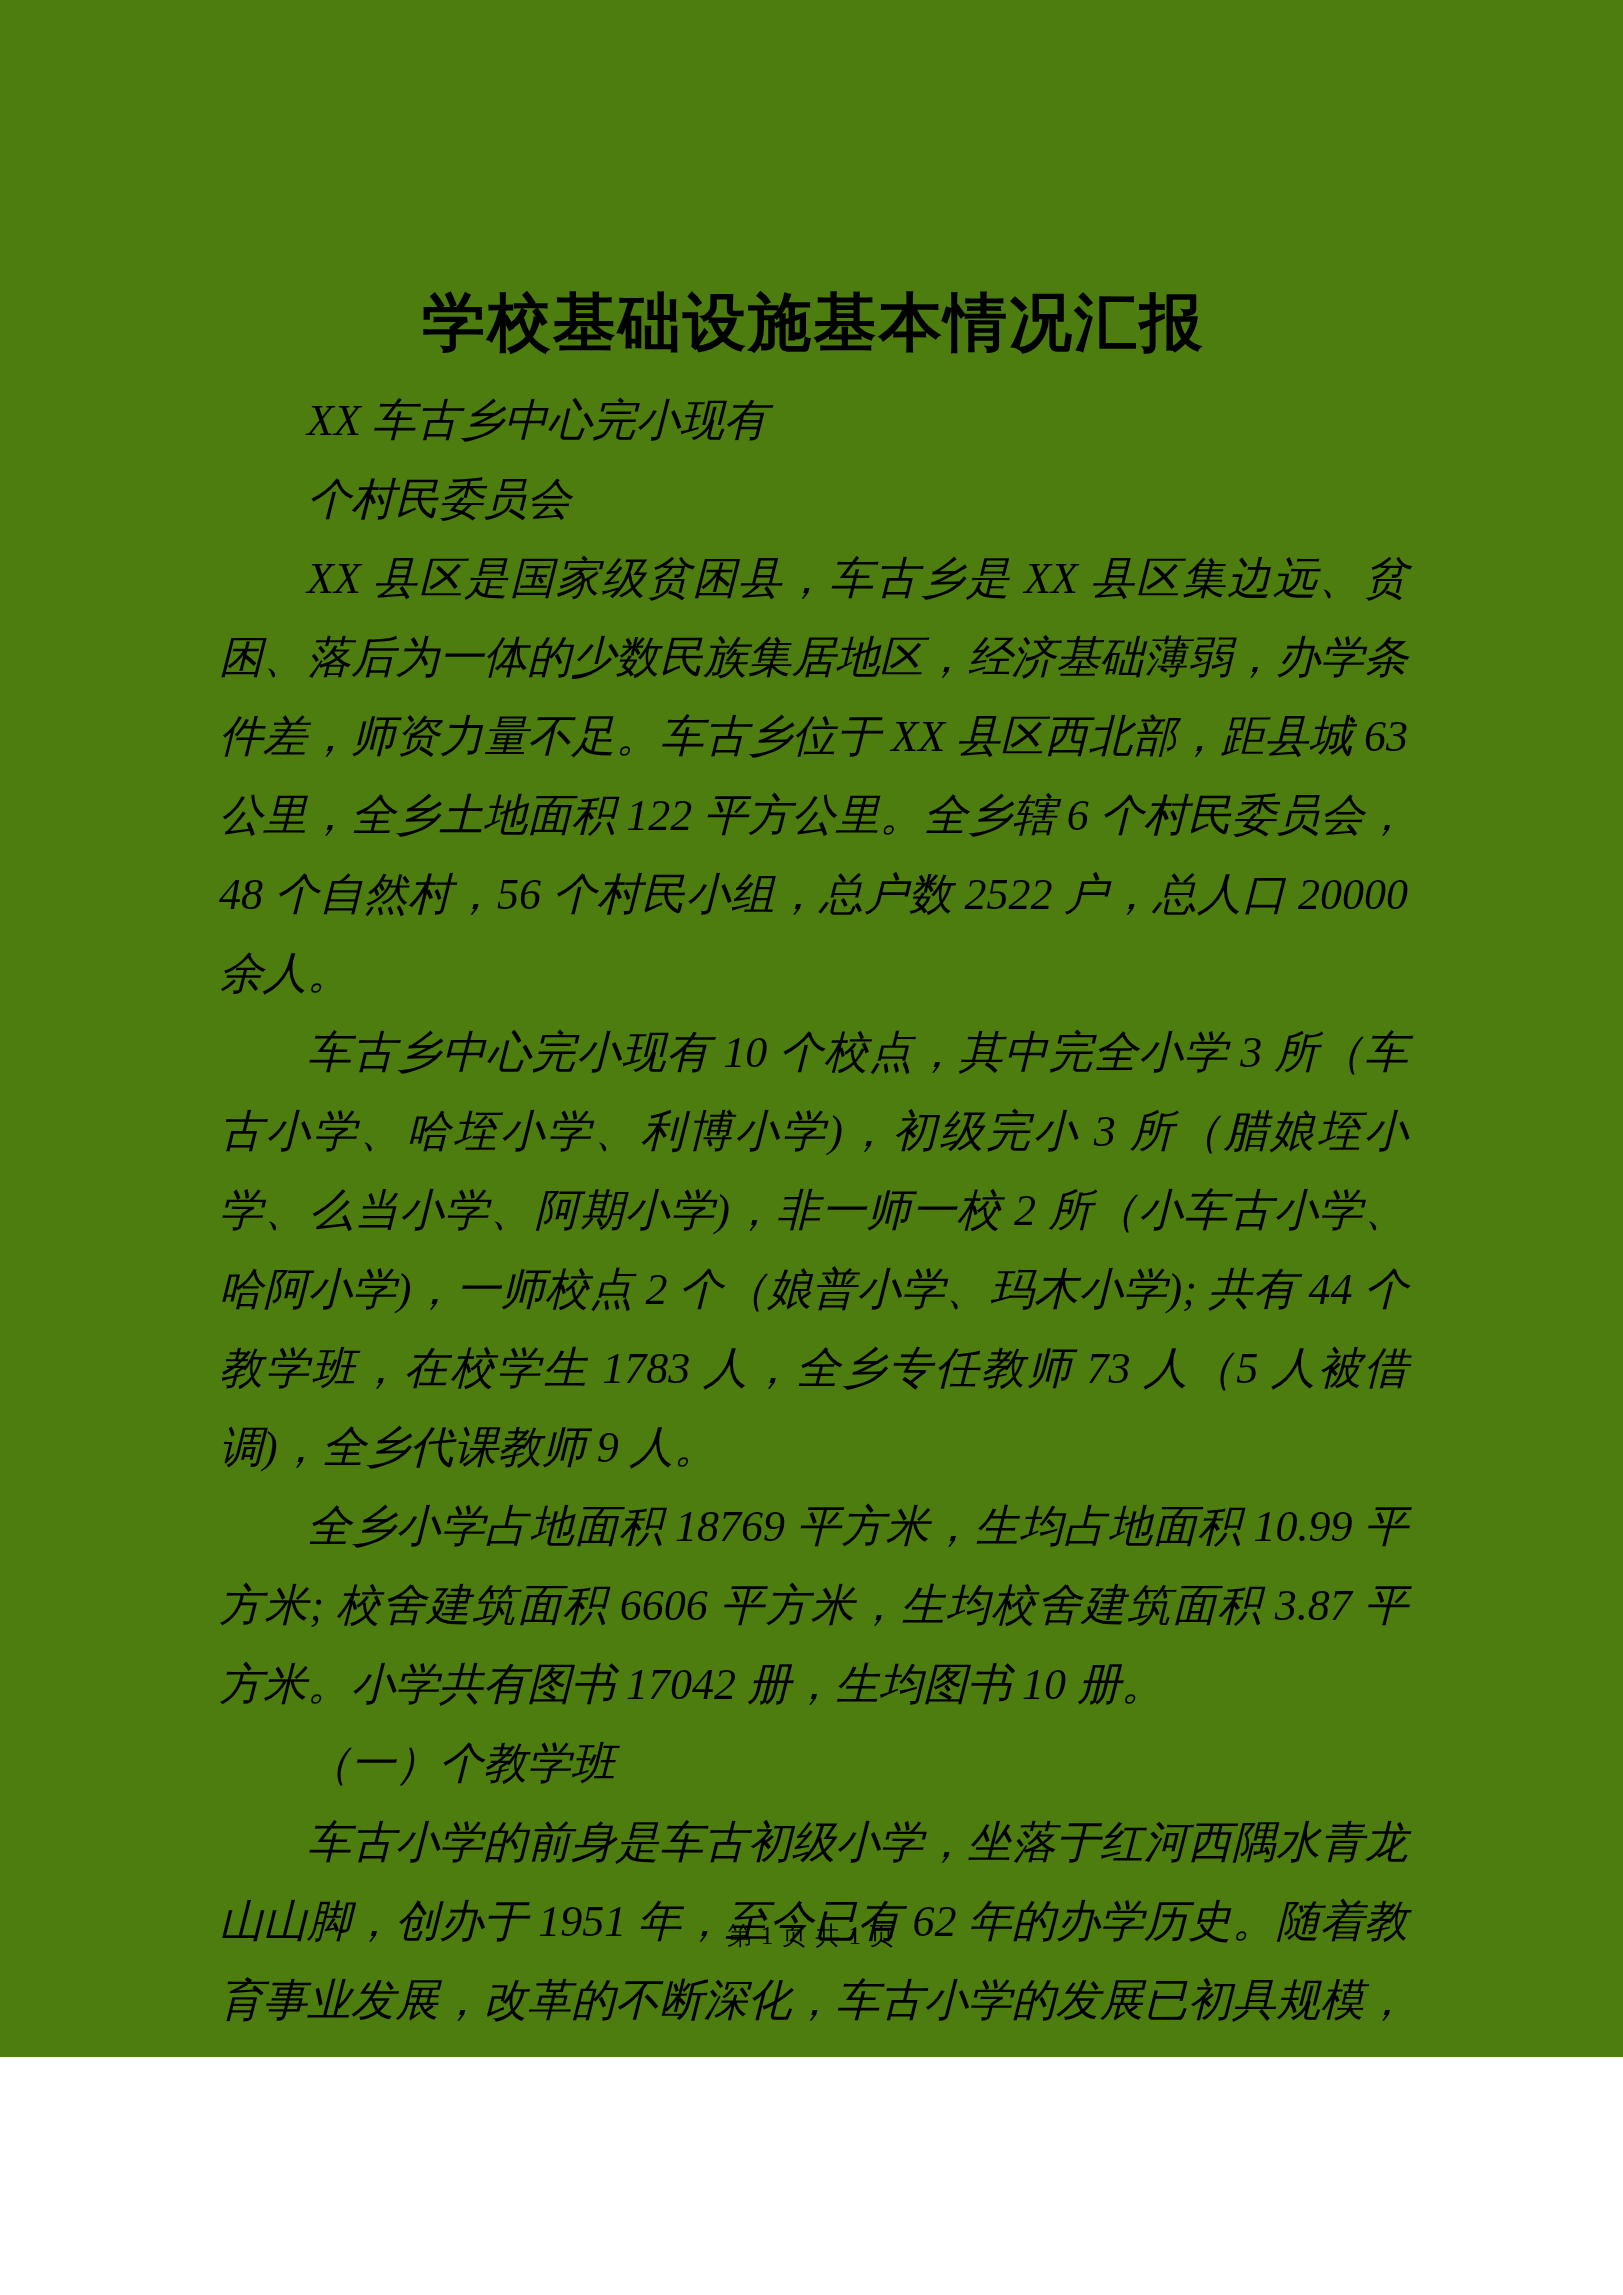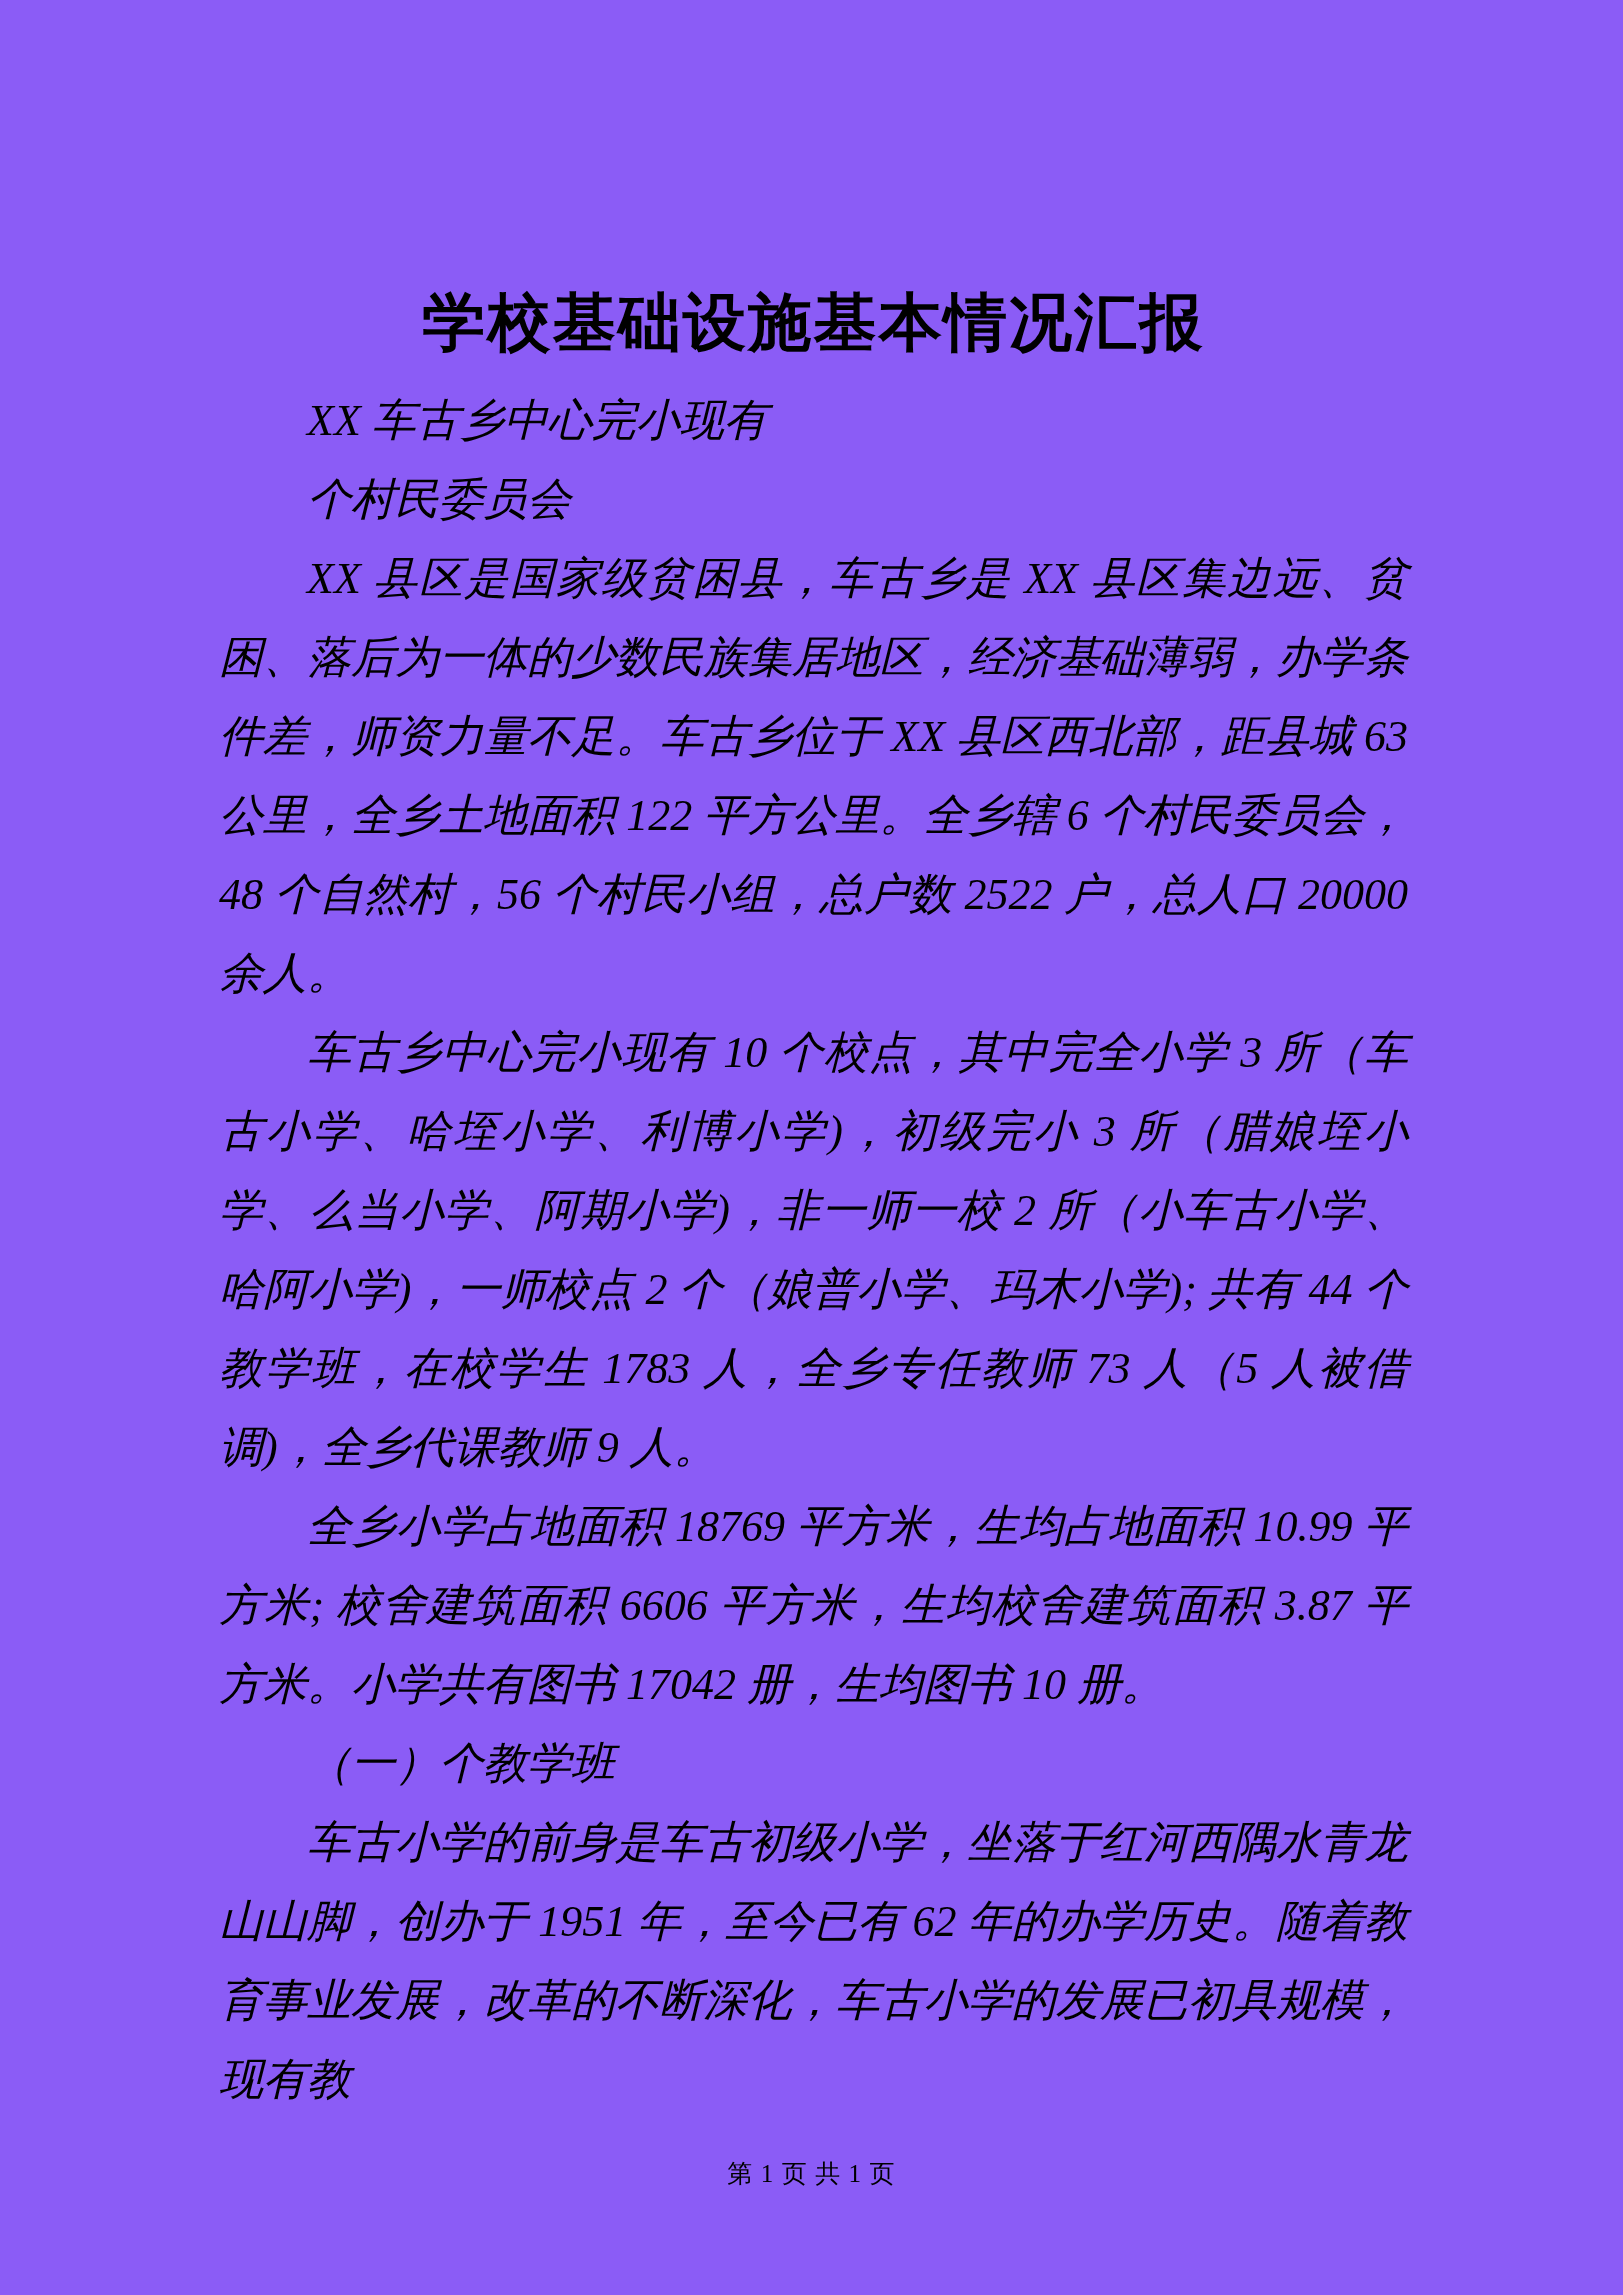--- a/index.html
+++ b/index.html
@@ -3,22 +3,22 @@
 <meta charset="utf-8">
 <style>
   html, body {
     margin: 0;
     padding: 0;
     background: #ffffff;
   }
   .page {
     position: relative;
     width: 1623px;
-    height: 2295px;
-    background: #8b5cf6;
+    height: 2057px;
+    background: #4d7c0f;
     overflow: hidden;
     font-family: "Liberation Serif", serif;
     color: #000000;
     text-decoration: underline;
   }
   .content {
     position: absolute;
     left: 219px;
     right: 215px;
     top: 283px;

